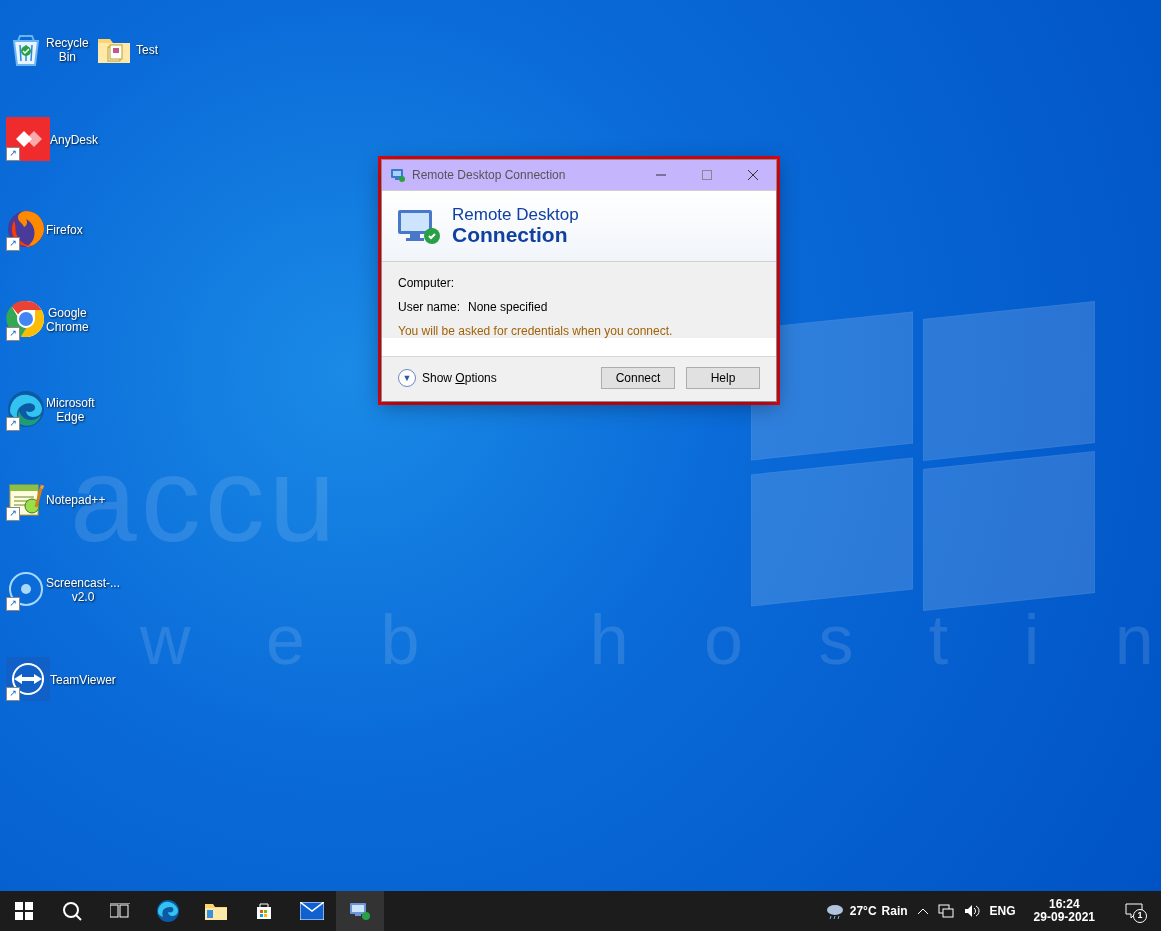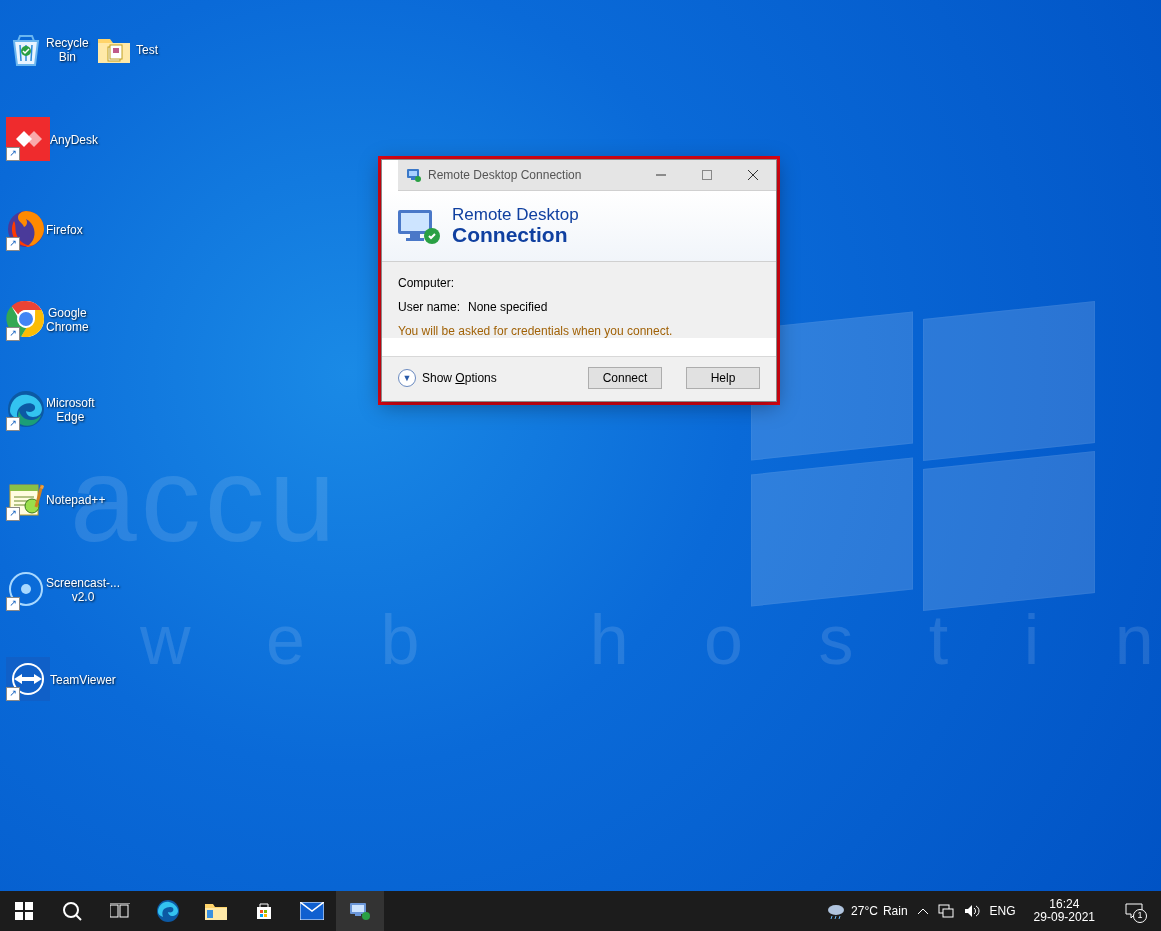--- a/index.html
+++ b/index.html
@@ -13,40 +13,40 @@
   .desktop-icons{position:absolute;left:6px;top:12px;}
   .dicon{width:76px;height:76px;display:flex;flex-direction:row;align-items:center;justify-content:flex-start;margin-bottom:14px;cursor:pointer;}
   .dicon .ibox{width:44px;height:44px;display:flex;align-items:center;justify-content:center;margin-bottom:2px;position:relative;}
   .dicon .lbl{color:#fff;text-align:center;font-size:12px;line-height:14px;text-shadow:1px 1px 2px rgba(0,0,0,.8);max-width:76px;word-wrap:break-word;}
   .shortcut-arrow{position:absolute;left:0;bottom:0;width:12px;height:12px;background:#fff;border:1px solid #888;font-size:9px;line-height:10px;text-align:center;color:#1060c0;}
   
   .desktop-icons2{position:absolute;left:92px;top:12px;}
   
   .window-outline{position:absolute;left:378px;top:156px;border:3px solid #e30613;padding:0;}
   .window{width:394px;background:#fff;border:1px solid #8a8a8a;box-shadow:0 4px 20px rgba(0,0,0,.35);}
-  .titlebar{height:30px;background:#e5e5e5;display:flex;align-items:center;border-bottom:1px solid #d0d0d0;margin-left:16px;}
+  .titlebar{height:30px;background:#c4b5fd;display:flex;align-items:center;border-bottom:1px solid #d0d0d0;}
   .titlebar .ticon{width:16px;height:16px;margin:0 6px 0 8px;}
   .titlebar .ttitle{flex:1;color:#555;font-size:12px;}
   .titlebar .wbtn{width:46px;height:30px;display:flex;align-items:center;justify-content:center;color:#666;}
   .banner{height:70px;background:linear-gradient(#fff,#f1f5fa);display:flex;align-items:center;padding:0 14px;border-bottom:1px solid #d0d0d0;}
   .banner .bicon{width:46px;height:40px;margin-right:10px;position:relative;}
   .banner .btxt1{color:#1040a0;font-size:17px;font-weight:400;line-height:18px;}
   .banner .btxt2{color:#1040a0;font-size:21px;font-weight:700;line-height:22px;}
   .body{padding:14px 25px 0 16px;background:#f0f0f0;}
   .row{display:flex;align-items:center;margin-bottom:10px;}
   .row .lab{width:70px;color:#000;}
   .combo{flex:0 0 232px;height:22px;border:1px solid #7a7a7a;background:#fff;display:flex;align-items:center;padding:0 4px;justify-content:space-between;}
   .combo span{font-size:12px;}
   .hint{color:#a16207;margin:4px 0 18px 0;}
   .footer{border-top:1px solid #d8d8d8;padding:10px 16px 12px 16px;background:#f0f0f0;display:flex;align-items:center;}
   .expander{display:flex;align-items:center;gap:6px;flex:1;cursor:pointer;}
   .expander .circ{width:16px;height:16px;border:1px solid #6a8ac0;border-radius:50%;display:flex;align-items:center;justify-content:center;color:#2a5aa8;font-size:9px;background:#fff;}
-  .btn{width:74px;height:22px;background:#e1e1e1;border:1px solid #adadad;margin-left:24px;font-size:12px;cursor:pointer;}
-  
-  .taskbar{position:absolute;left:0;bottom:0;width:100%;height:40px;background:#1c1c1c;display:flex;align-items:center;color:#fff;}
+  .btn{width:74px;height:22px;background:#e1e1e1;border:1px solid #adadad;margin-left:11px;font-size:12px;cursor:pointer;}
+  
+  .taskbar{position:absolute;left:0;bottom:0;width:100%;height:40px;background:#1c1c1c;display:flex;align-items:center;color:#fff;font-weight:bold;}
   .tb-btn{width:48px;height:40px;display:flex;align-items:center;justify-content:center;cursor:pointer;}
   .tb-spacer{flex:1;}
   .tray{display:flex;align-items:center;height:40px;gap:10px;padding:0 6px;}
   .tray .titem{display:flex;align-items:center;gap:5px;cursor:pointer;font-size:12px;}
   .clock{display:flex;flex-direction:column;align-items:center;justify-content:center;line-height:13px;font-size:12px;padding:0 8px;cursor:pointer;}
   .notif{width:42px;height:40px;display:flex;align-items:center;justify-content:center;cursor:pointer;}
   svg{display:block;}
 </style>
 </head>
 <body>

